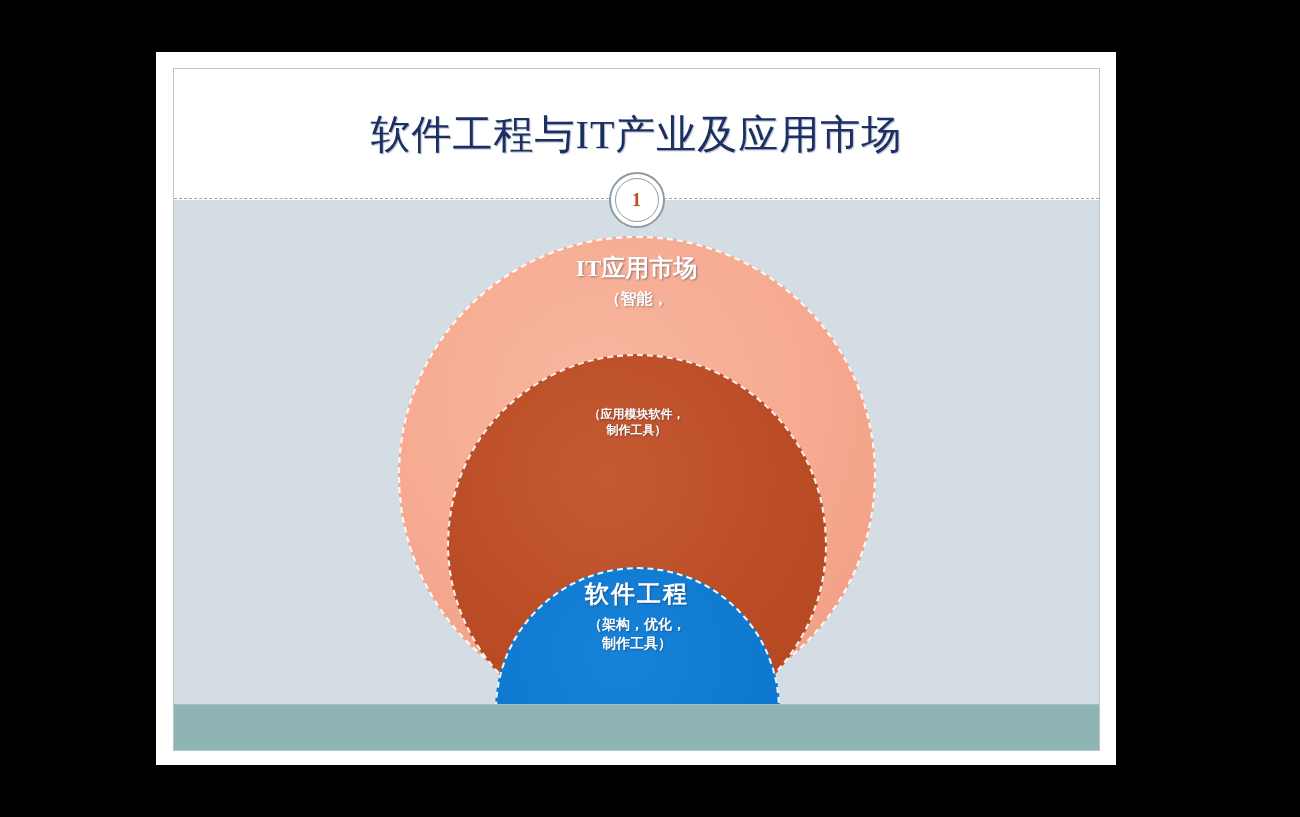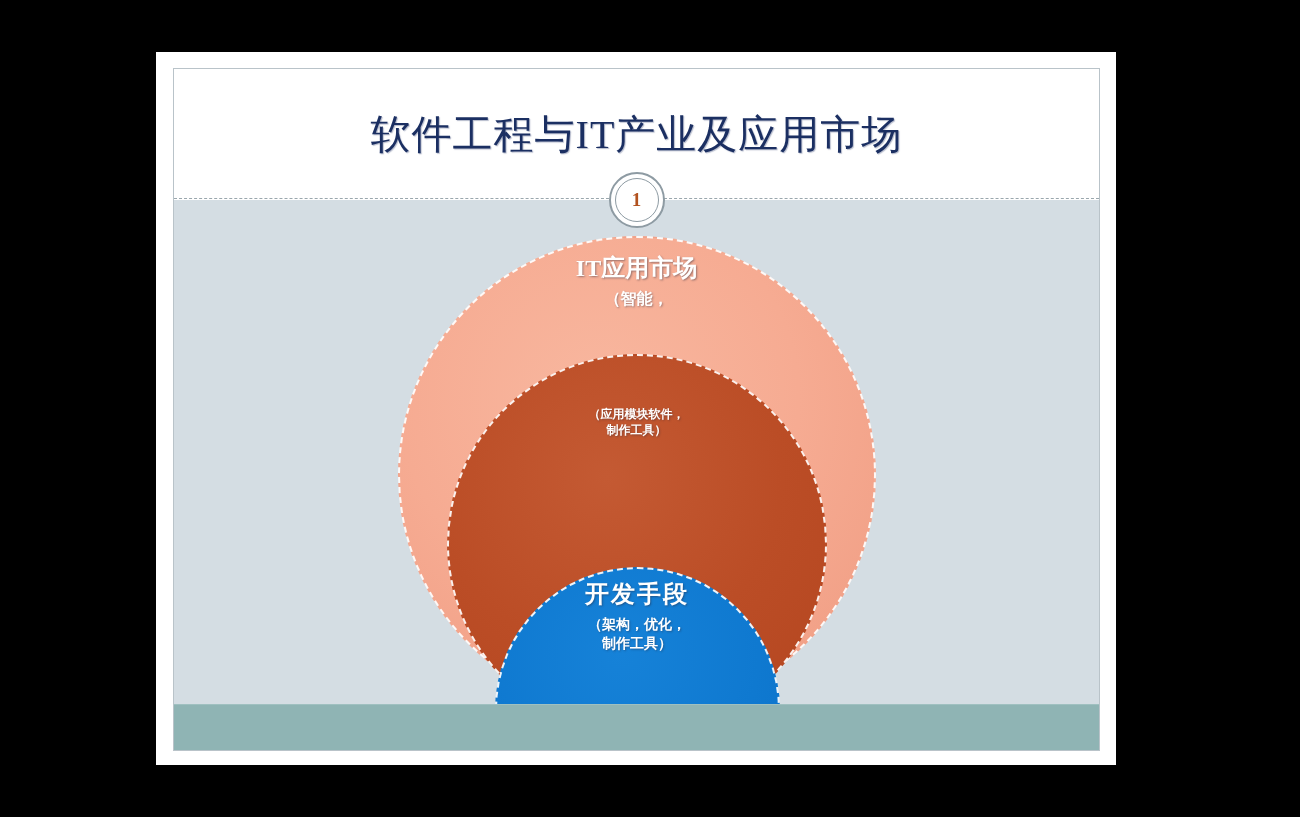--- a/index.html
+++ b/index.html
@@ -232,21 +232,21 @@
             <span class="sub-line">（智能，</span>
           </div>
 
           <div class="ring" id="ring-industry">
             <div class="ring-sub">
               <span class="sub-line">（应用模块软件，</span>
               <span class="sub-line">制作工具）</span>
             </div>
 
             <div class="ring" id="ring-softeng">
-              <div class="ring-heading">开发手段</div>
+              <div class="ring-heading">软件工程</div>
               <div class="ring-sub">
                 <span class="sub-line">（架构，优化，</span>
                 <span class="sub-line">制作工具）</span>
               </div>
 
             </div>
           </div>
         </div>
 
         <div id="footer-bar"></div>

